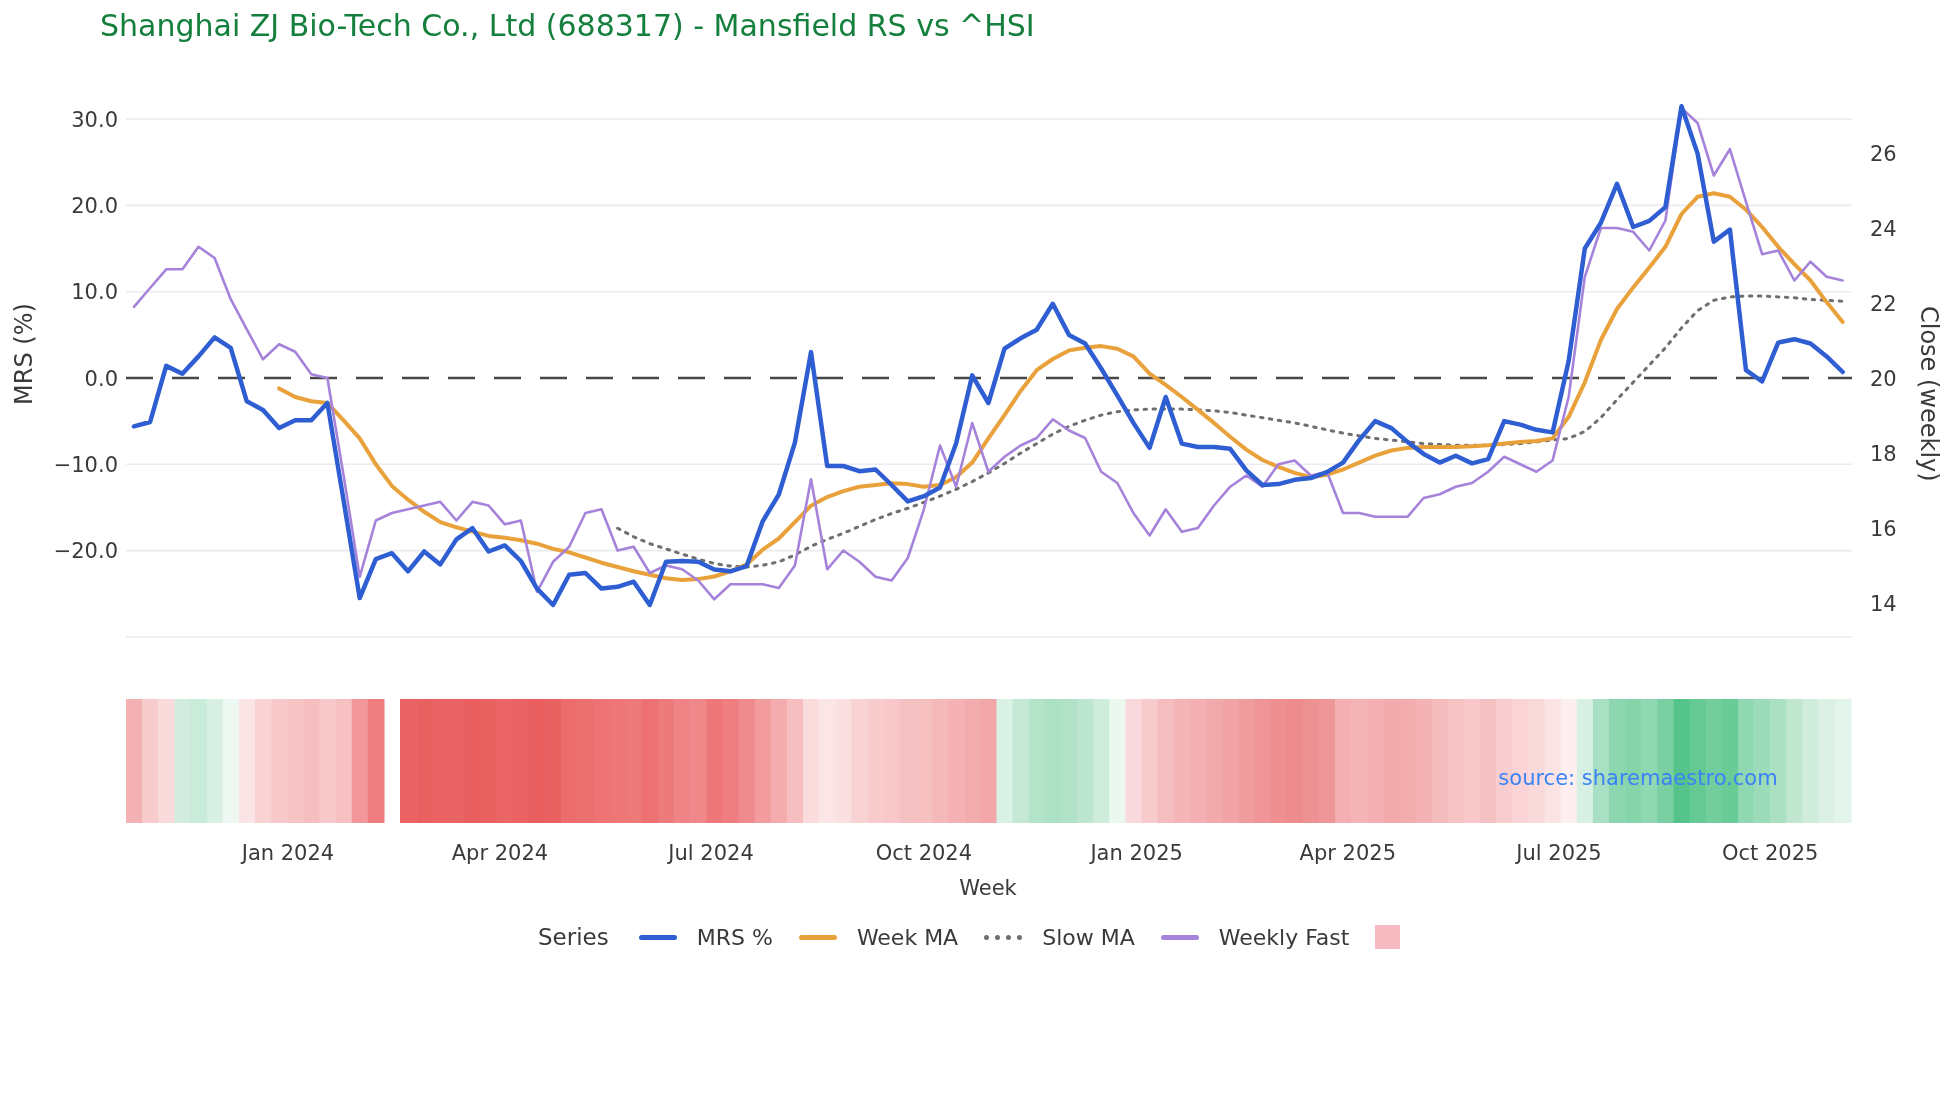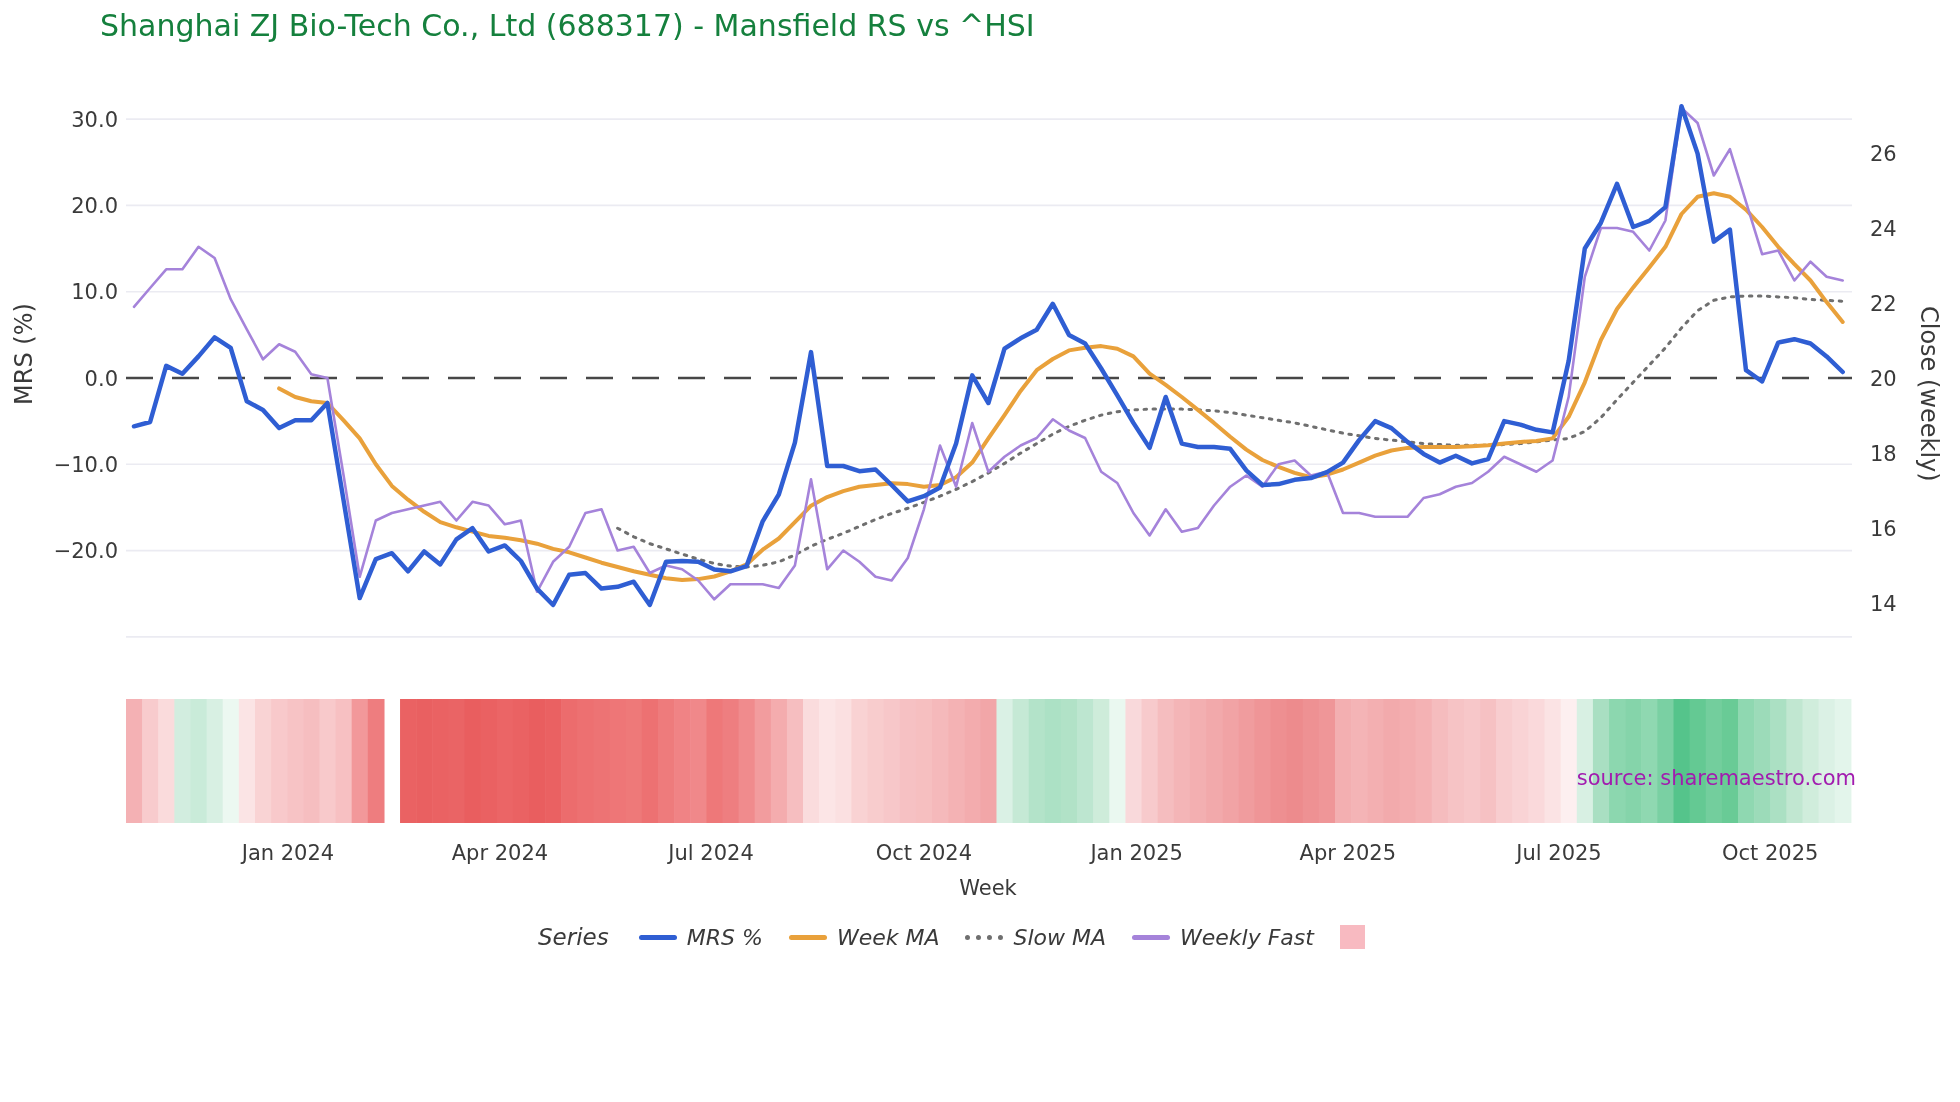--- a/index.html
+++ b/index.html
@@ -5,24 +5,24 @@
   html,body{margin:0;padding:0;}
   body{
     width:1960px;height:1102px;position:relative;overflow:hidden;
     background:#ffffff;font-family:"DejaVu Sans", sans-serif;color:#3a3a3a;
   }
   .abs{position:absolute;}
   #chart-title{left:100px;top:8px;font-size:30px;color:#15803d;white-space:nowrap;}
   #ylab-left{left:-28px;top:340px;width:104px;text-align:center;font-size:24px;transform:rotate(-90deg);white-space:nowrap;}
   #ylab-right{left:1850px;top:371px;width:158px;text-align:center;font-size:24px;transform:rotate(90deg);white-space:nowrap;}
   #xlab{left:938px;top:876px;width:100px;text-align:center;font-size:21px;}
-  #watermark{left:1420px;top:766px;width:436px;text-align:right;font-size:21px;color:#a21caf;}
-  #legend{left:538px;top:924px;display:flex;align-items:center;gap:26px;font-size:22px;font-style:italic;}
+  #watermark{left:1420px;top:766px;width:436px;text-align:center;font-size:21px;color:#3b82f6;}
+  #legend{left:538px;top:924px;display:flex;align-items:center;gap:26px;font-size:22px;}
   #legend .legend-title{font-size:23px;margin-right:4px;}
-  .legend-item{display:flex;align-items:center;gap:10px;white-space:nowrap;}
+  .legend-item{display:flex;align-items:center;gap:20px;white-space:nowrap;}
   .sw-line{display:inline-block;width:38px;height:5px;border-radius:3px;background:#888;}
   .sw-dotted{display:inline-block;width:38px;height:0;border-top:5px dotted #777;background:none;}
   .sw-square{display:inline-block;width:25px;height:24px;}
   svg text{font-family:"DejaVu Sans", sans-serif;}
 </style>
 </head>
 <body>
 
 <svg id="chart-svg" class="abs" style="left:0;top:0;" width="1960" height="1102" viewBox="0 0 1960 1102">
     <line x1="126" x2="1852" y1="119.09999999999997" y2="119.09999999999997" stroke="#ebebf2" stroke-width="1.6"></line>

